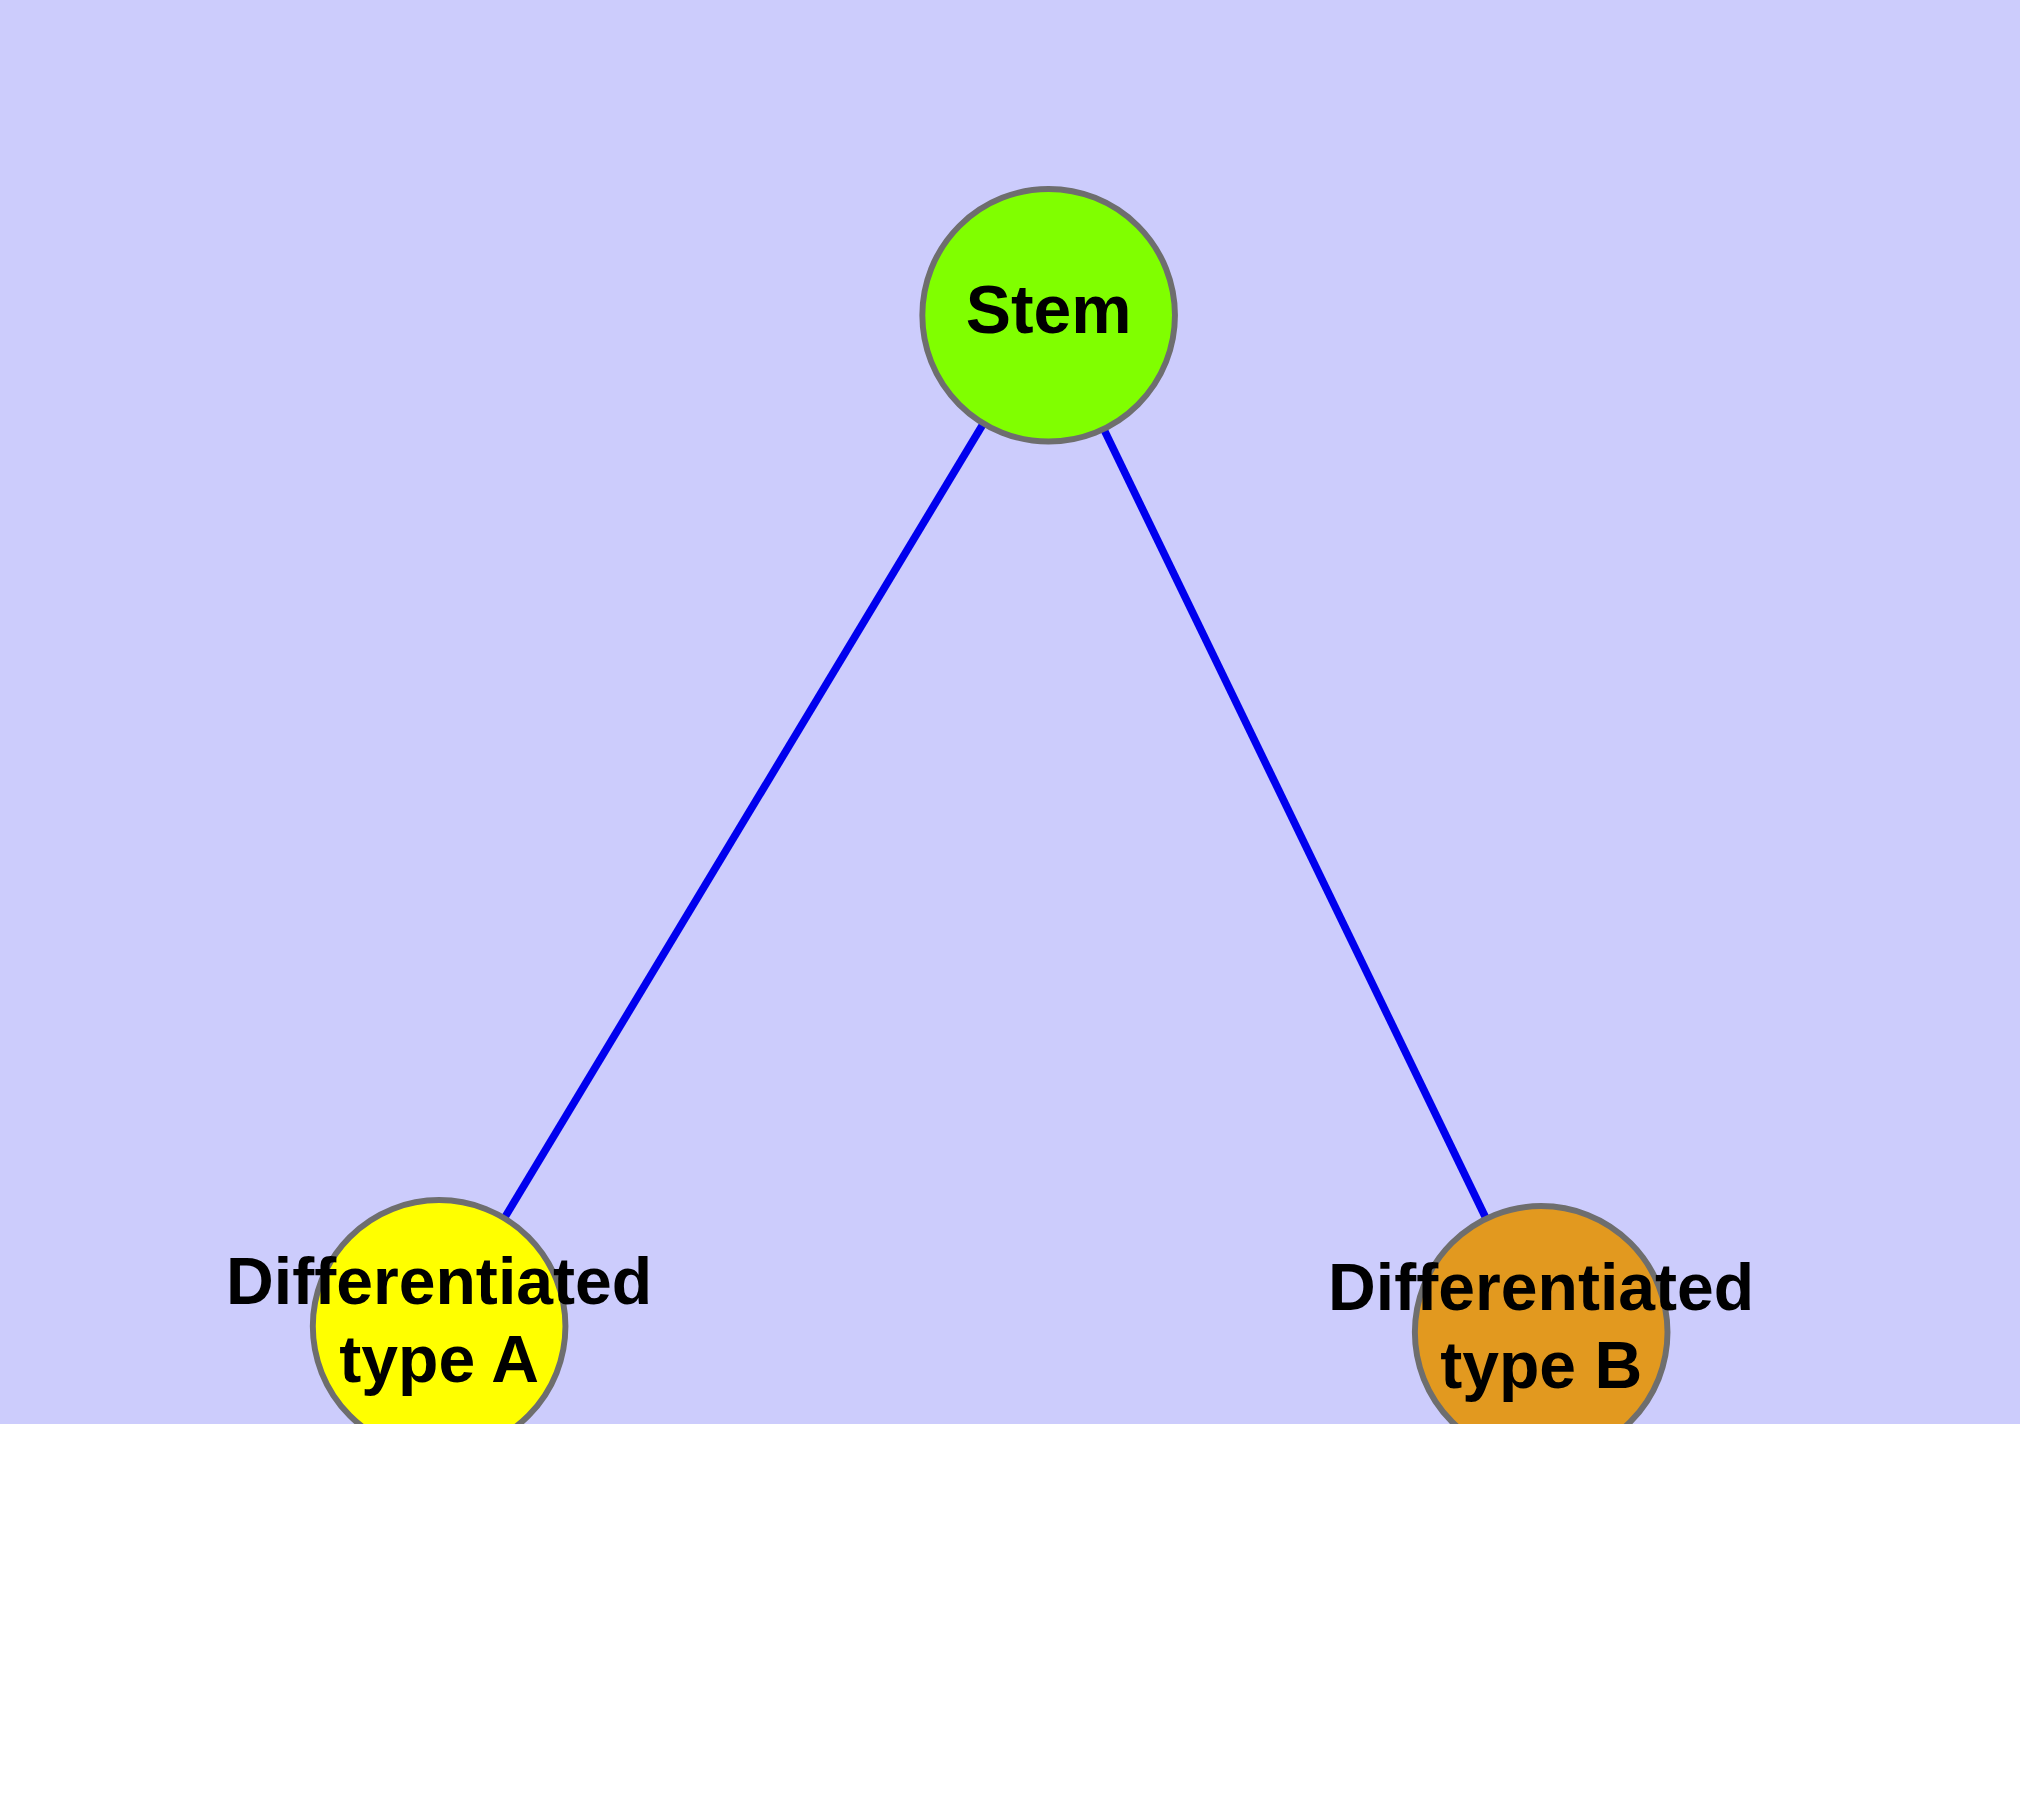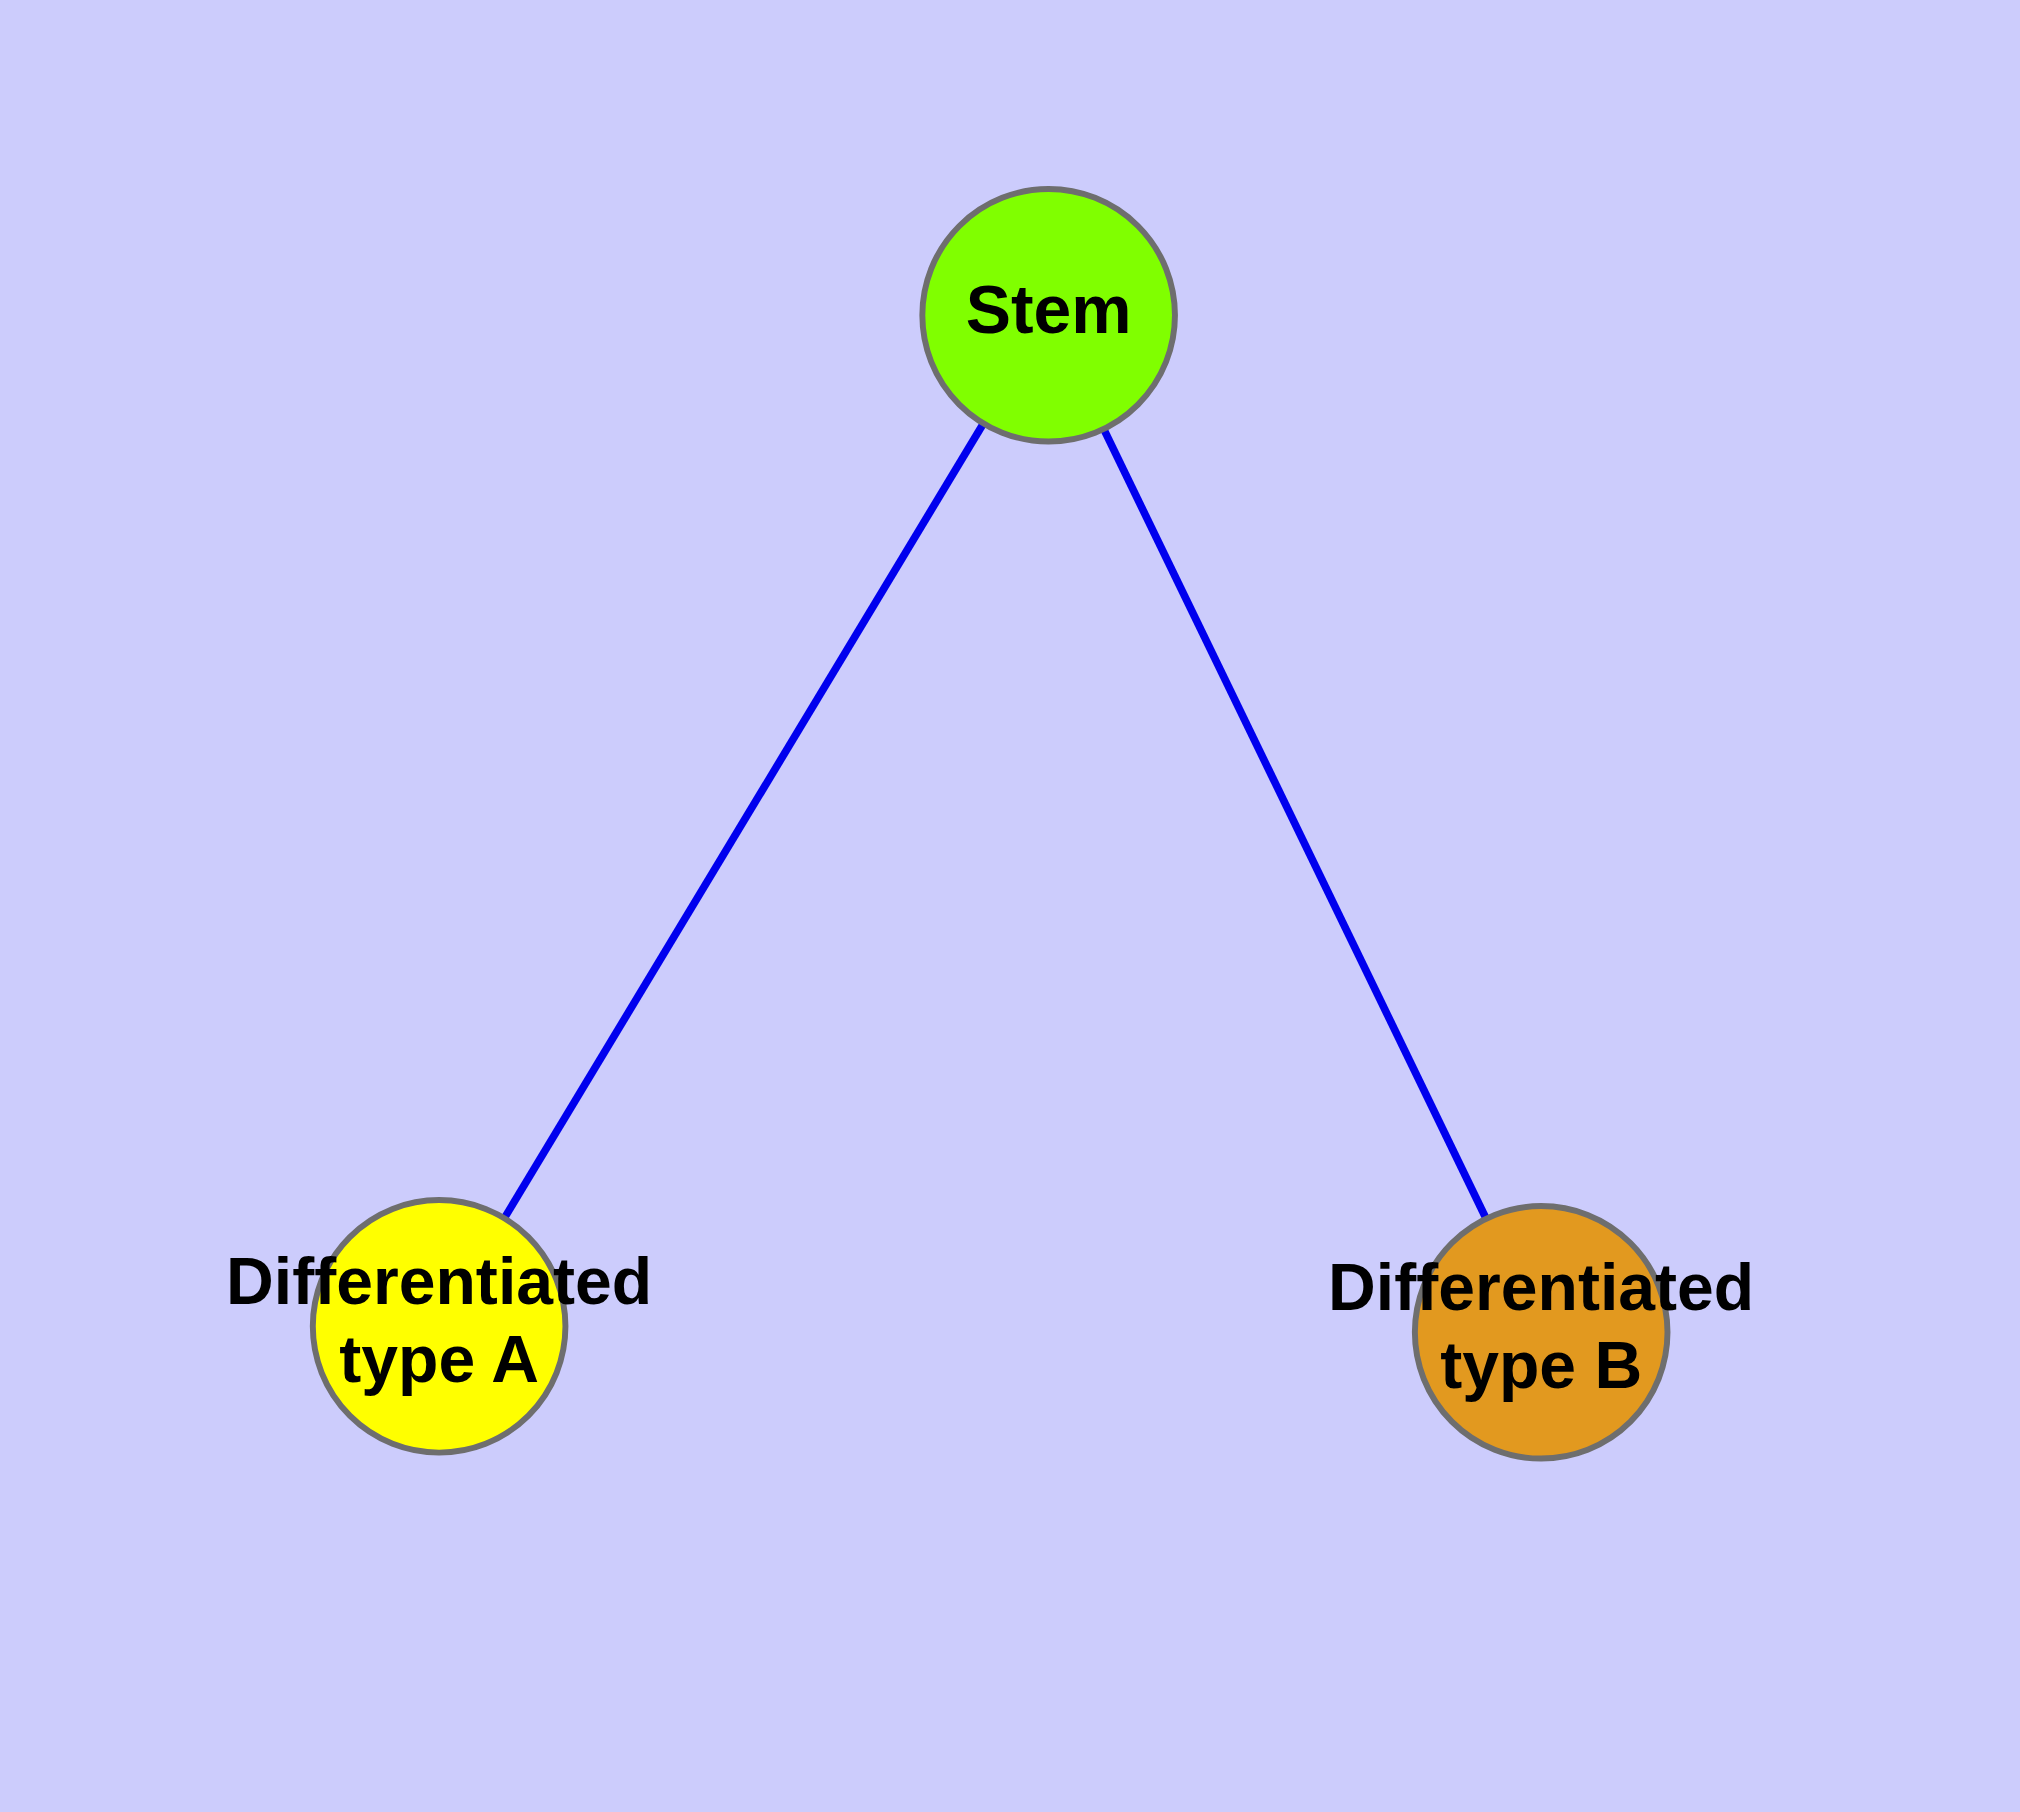--- a/index.html
+++ b/index.html
@@ -30,21 +30,21 @@
     font-weight: bold;
     fill: #000000;
     text-anchor: middle;
     dominant-baseline: middle;
     font-family: "Liberation Sans", "DejaVu Sans", sans-serif;
   }
 </style>
 </head>
 <body>
 
-<div id="canvas" style="width: 2021px; height: 1812px;">
+<div id="canvas" style="width: 2021px; height: 1424px;">
 
   <div id="bg-rect" style="background: rgb(204, 204, 252);"></div>
 
   <svg id="graph-svg" viewBox="0 0 2384 2138" preserveAspectRatio="none" style="width: 2021px; height: 1812px;">
     <g id="edges-layer">
         <line x1="1159.3143111590728" y1="500.8998981741671" x2="595.6856888409272" y2="1436.100101825833" stroke="#0000ee" stroke-width="9" stroke-linecap="butt"></line>
         <line x1="1302.5843737191874" y1="507.45825897250404" x2="1752.4156262808126" y2="1436.541741027496" stroke="#0000ee" stroke-width="9" stroke-linecap="butt"></line>
       </g>
     <g id="nodes-layer">
         <circle cx="1237" cy="372" r="149" fill="#80ff00" stroke="#6e6e6e" stroke-width="7"></circle>

